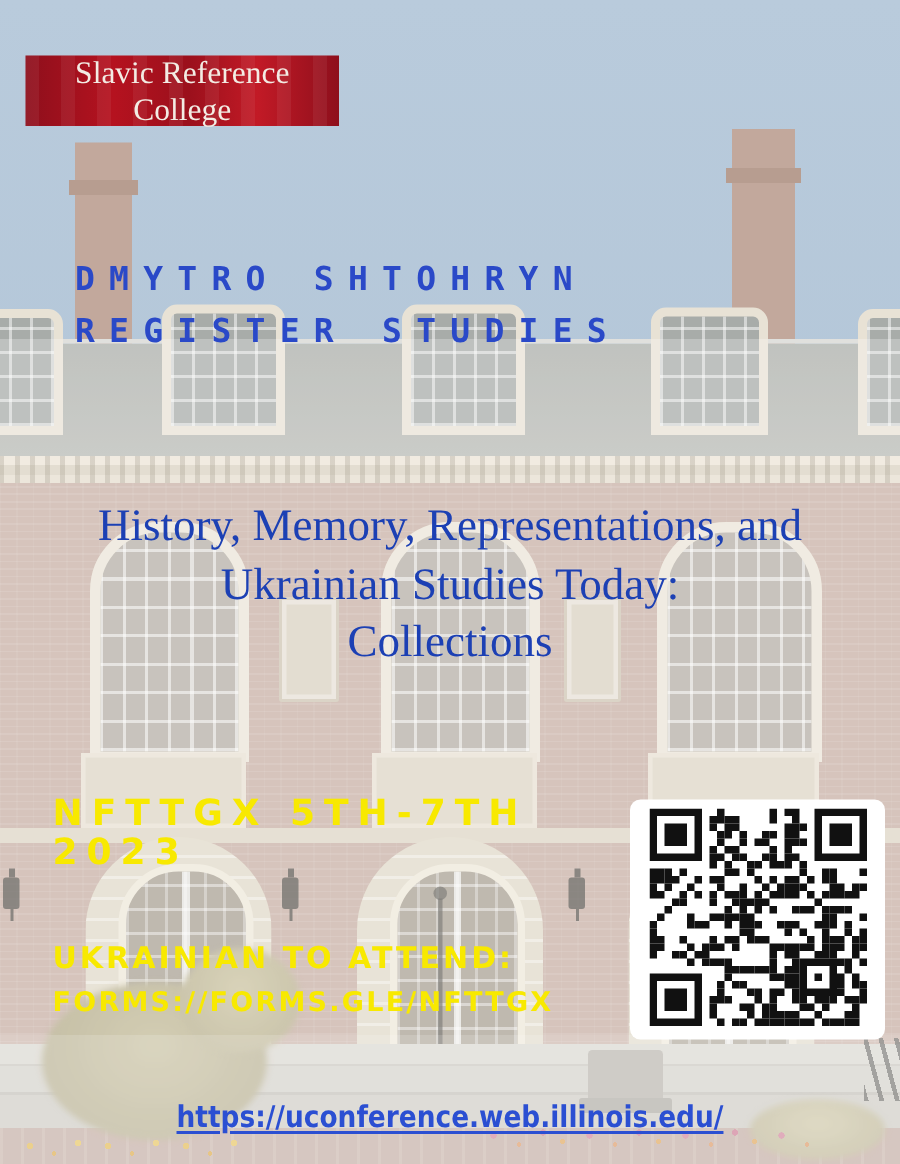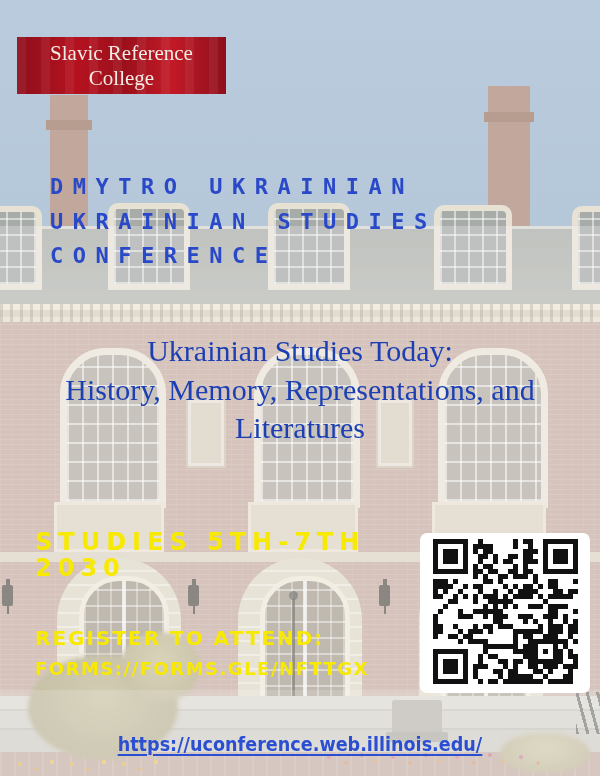--- a/index.html
+++ b/index.html
@@ -59,21 +59,21 @@
     radial-gradient(4px 4px at 9px 9px,#cf7d95 50%,transparent 55%),
     radial-gradient(3px 3px at 26px 15px,#d9925c 50%,transparent 55%),
     radial-gradient(4px 4px at 42px 7px,#c96f8a 50%,transparent 55%),
     radial-gradient(3px 3px at 55px 13px,#dca04f 50%,transparent 55%);
     background-size:64px 22px;}
   .railing{background:repeating-linear-gradient(75deg,#4b4b47 0 3px,transparent 3px 10px);opacity:.75;}
   .wash1{left:0;top:226px;width:600px;height:550px;background:rgba(255,255,255,.26);}
   .wash2{left:0;top:690px;width:600px;height:86px;background:rgba(255,255,255,.16);}
 
   
-  .badge-red{left:17px;top:37px;width:209px;height:57px;z-index:12;
+  .badge-red{left:17px;top:37px;width:209px;height:47px;z-index:12;
     background:linear-gradient(90deg,#8e0f1c,#b5121f 28%,#9b101c 52%,#c21a26 74%,#8e0f1c),
       repeating-linear-gradient(90deg,rgba(255,255,255,.06) 0 9px,transparent 9px 24px);
     background-blend-mode:screen;
     display:flex;flex-direction:column;align-items:center;justify-content:center;
     color:#f3ece4;font-family:"Liberation Serif",serif;font-size:21px;line-height:25px;}
   .badge-uni{left:267px;top:43px;width:321px;height:45px;z-index:12;background:#ffffff;
     border:1px solid #dfe3ea;box-sizing:border-box;display:flex;align-items:center;padding-left:13px;}
   .badge-uni .divider{width:1px;height:30px;background:#c9cfd8;margin:0 9px 0 10px;}
   .uni-text{transform:scaleX(.85);transform-origin:left center;color:#13294b;white-space:nowrap;}
   .uni-college{font-size:9.5px;line-height:12px;}
@@ -149,38 +149,37 @@
   <div class="abs railing" style="left:576px;top:692px;width:24px;height:42px;"></div>
   <div class="abs wash1"></div>
   <div class="abs wash2"></div>
 
   <div class="abs badge-red">
     <div>Slavic Reference</div>
     <div>College</div>
   </div>
 
   <div class="abs title">
-    <div>DMYTRO UKRAINIAN</div>
-    <div>UKRAINIAN STUDIES</div>
-    <div>CONFERENCE</div>
+    <div>DMYTRO SHTOHRYN</div>
+    <div>REGISTER STUDIES</div>
   </div>
 
   <div class="abs subtitle">
+    <div>History, Memory, Representations, and</div>
     <div>Ukrainian Studies Today:</div>
-    <div>History, Memory, Representations, and</div>
-    <div>Literatures</div>
+    <div>Collections</div>
   </div>
 
   <div class="abs dates">
-    <div>STUDIES 5TH-7TH</div>
-    <div>2030</div>
+    <div>NFTTGX 5TH-7TH</div>
+    <div>2023</div>
   </div>
 
   <div class="abs register">
-    <div class="register-heading">REGISTER TO ATTEND:</div>
+    <div class="register-heading">UKRAINIAN TO ATTEND:</div>
     <div class="register-url">FORMS://FORMS.GLE/NFTTGX</div>
   </div>
 
   <div class="abs qr-card">
     <div id="qr"><svg width="145" height="145" viewBox="0 0 145 145" fill="#111">
           <rect x="45" y="0" width="5" height="5"></rect>
           <rect x="80" y="0" width="5" height="5"></rect>
           <rect x="90" y="0" width="5" height="5"></rect>
           <rect x="95" y="0" width="5" height="5"></rect>
           <rect x="40" y="5" width="5" height="5"></rect>

